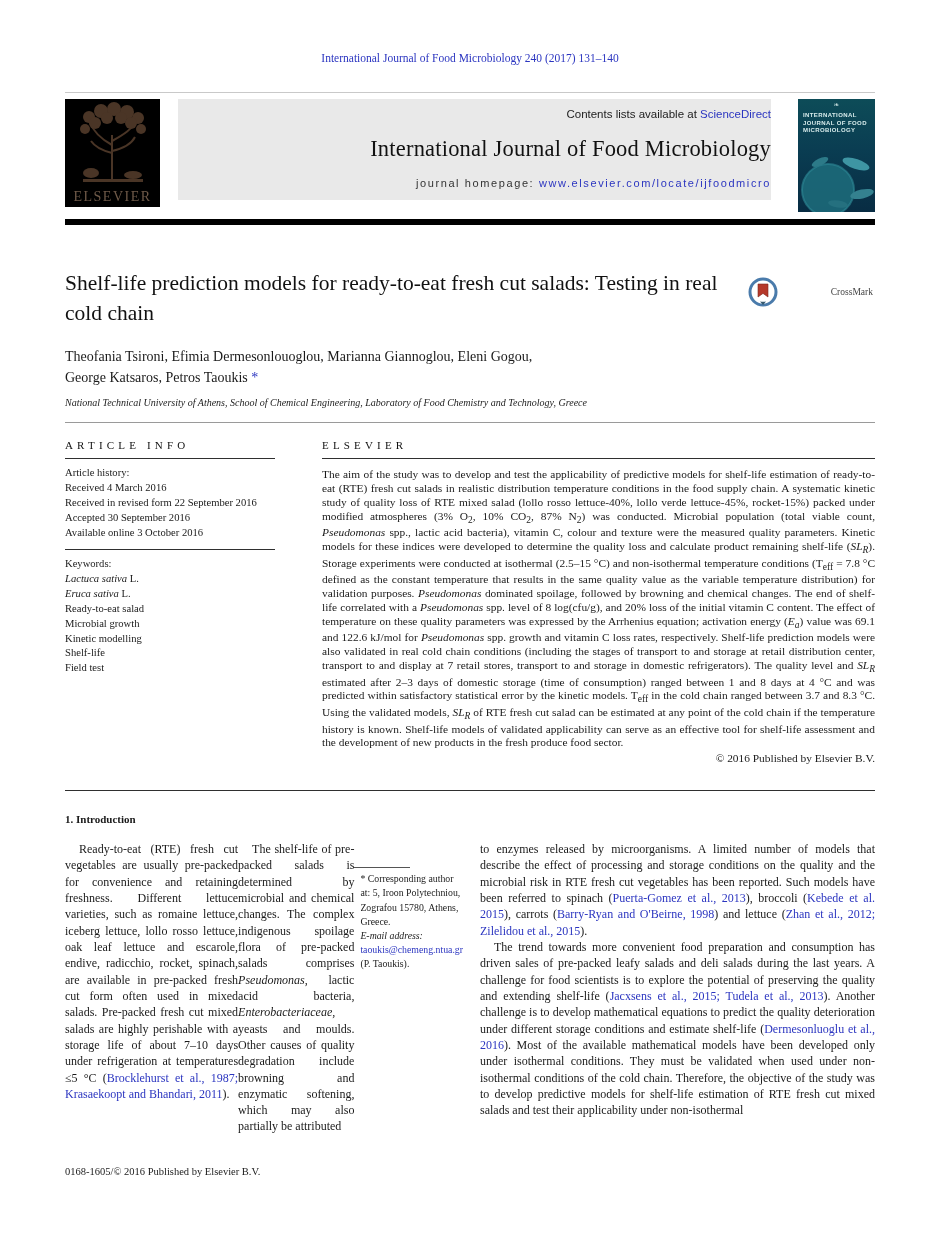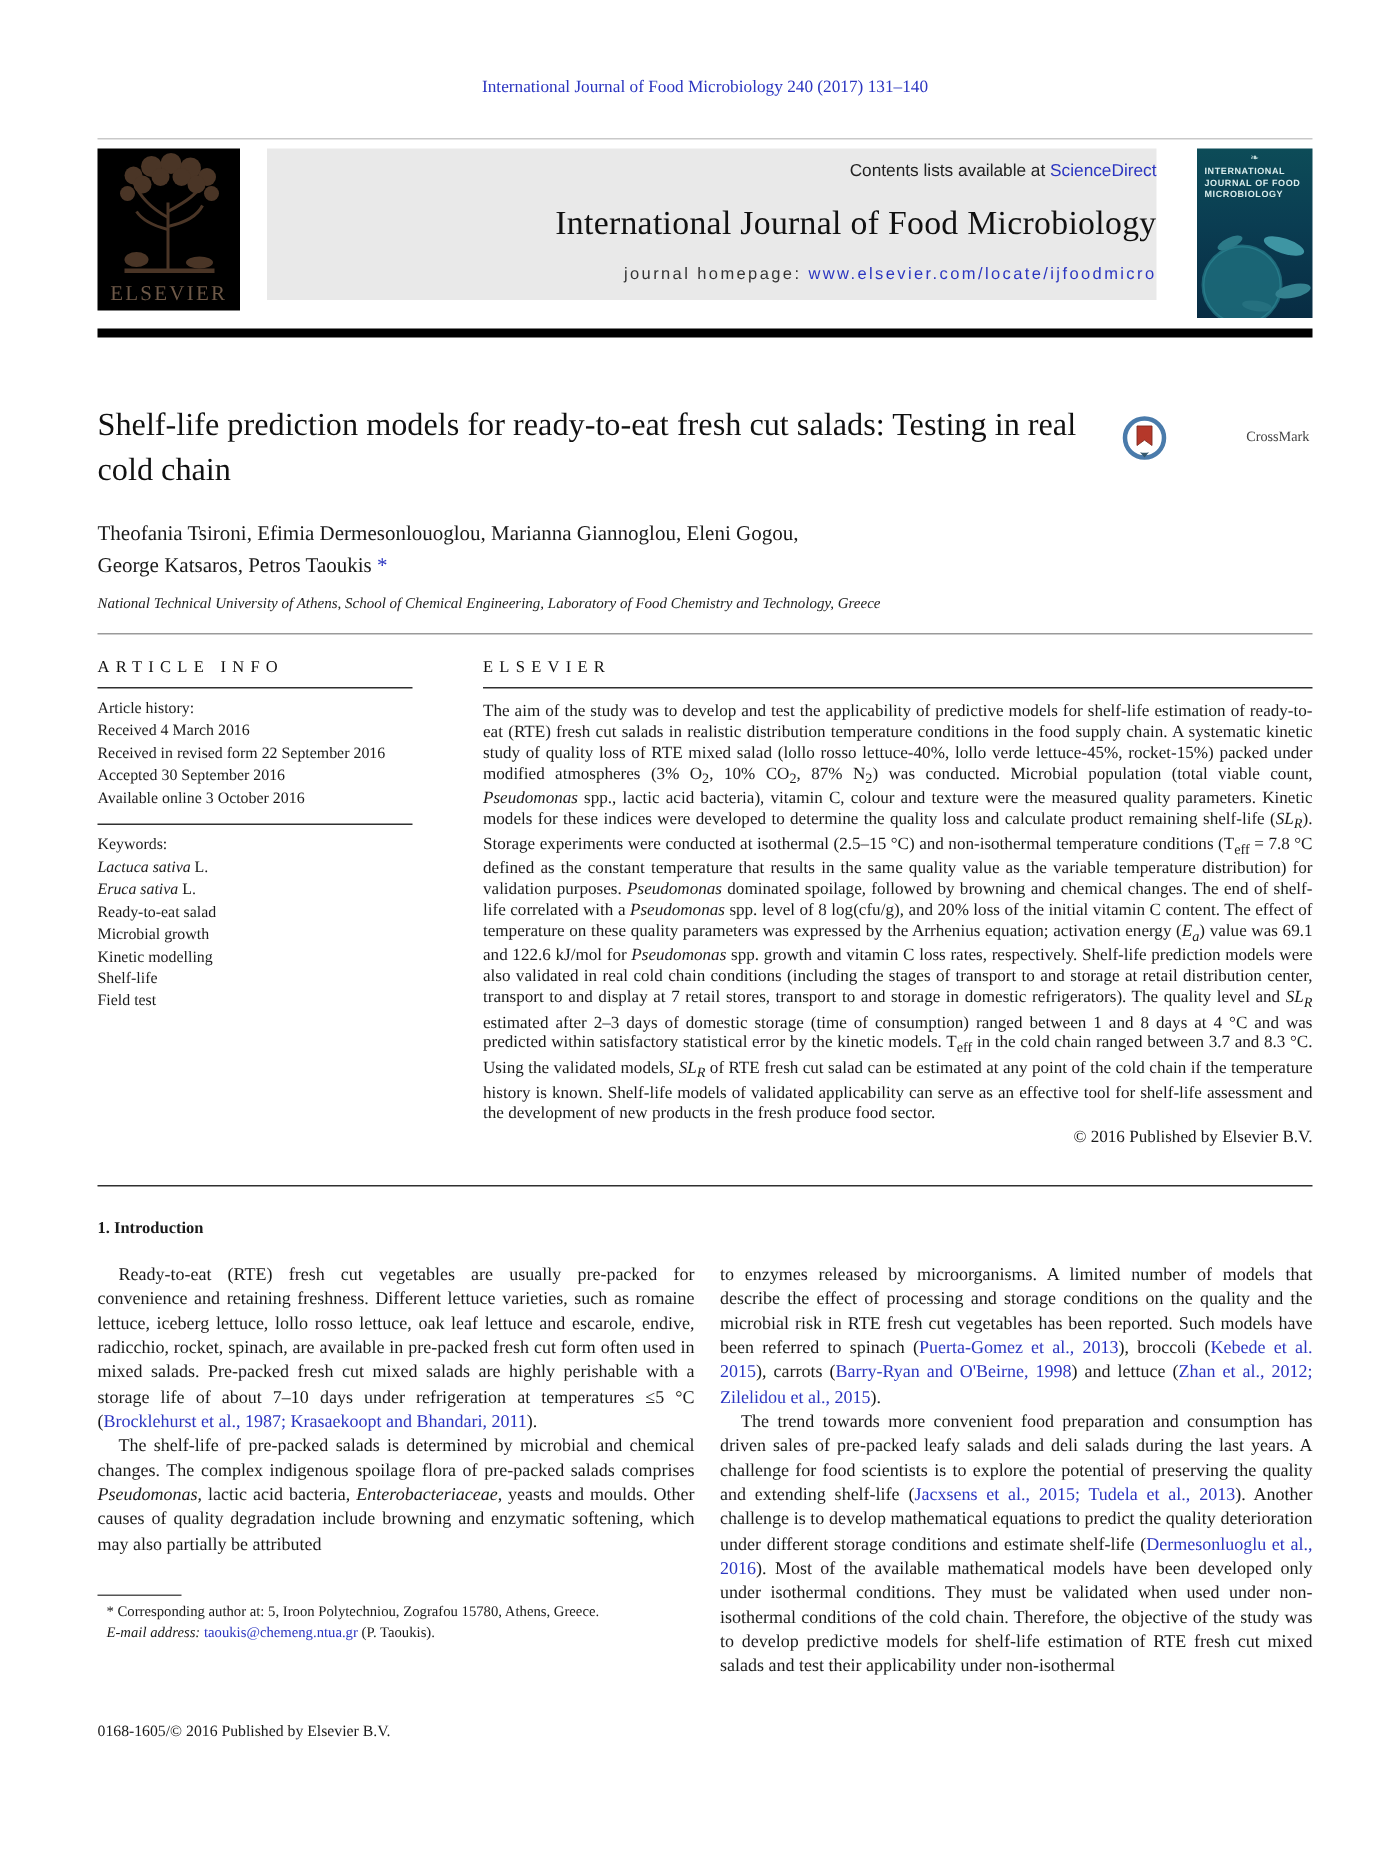--- a/index.html
+++ b/index.html
@@ -58,21 +58,21 @@
   .info-block{font-size:10.6px;line-height:1.4;padding:7px 0 9px 0;}
   .info-label{}
   .mid-rule{border-top:1px solid #2f2f2f;}
   .abstract-body{font-size:11.4px;line-height:1.205;text-align:justify;padding-top:9px;}
   .abstract-copy{font-size:11.4px;text-align:right;margin-top:2px;}
   .section-bottom-rule{border-top:1px solid #2f2f2f;margin-top:26px;}
 
   
   .intro-heading{font-weight:bold;font-size:11px;margin-top:22px;}
   .intro-cols{display:flex;margin-top:16px;}
-  .col-left{width:398px;flex:none;display:flex;flex-direction:column;}
+  .col-left{width:398px;flex:none;display:flex;flex-direction:row;}
   .col-right{flex:1;margin-left:17px;}
   .body-par{font-size:12px;line-height:1.36;text-align:justify;}
   .body-par.indent{text-indent:14px;}
   
   .footnote{margin-top:26px;}
   .fn-rule{width:56px;border-top:1px solid #555;margin-bottom:4px;}
   .fn-text{font-size:9.8px;line-height:1.45;padding-left:6px;}
   
   .footer{margin-top:30px;font-size:10.5px;line-height:1.4;}
 </style>

